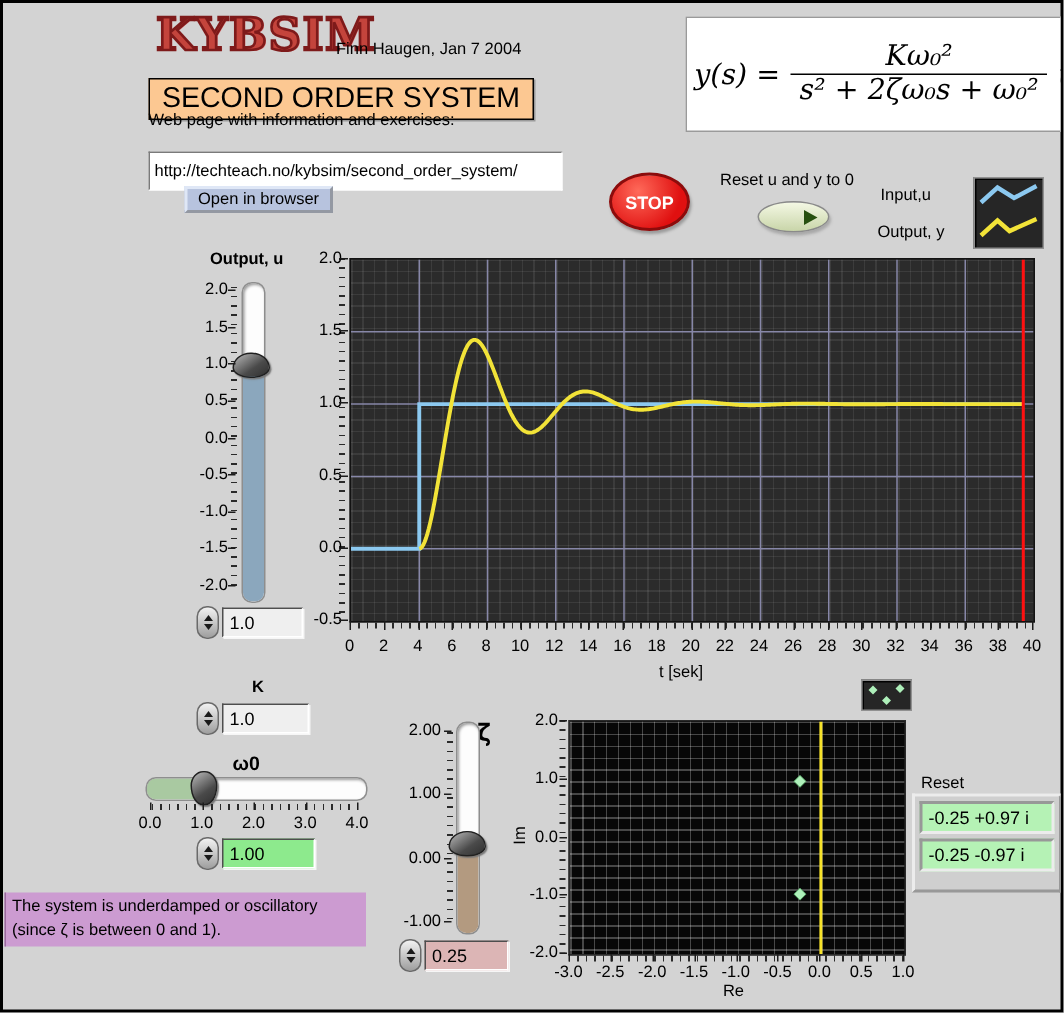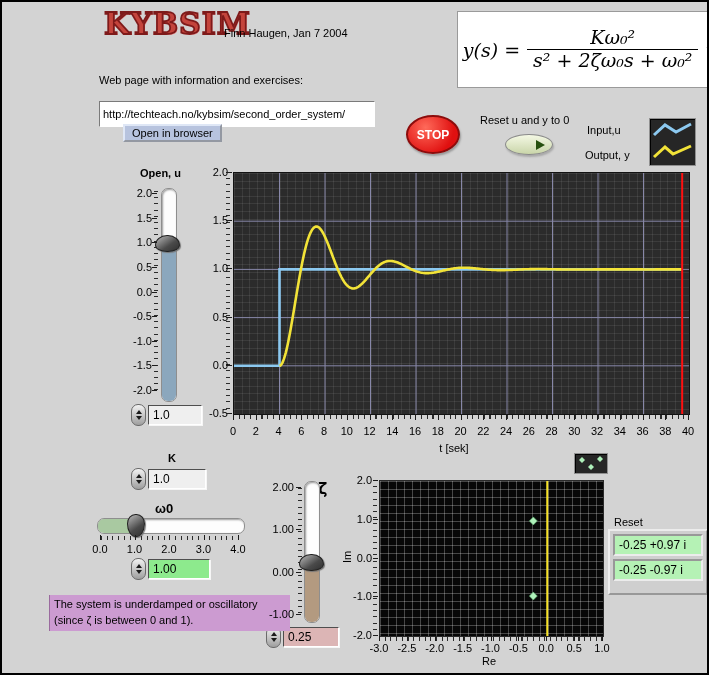--- a/index.html
+++ b/index.html
@@ -49,30 +49,31 @@
   .tri-up{width:0;height:0;border-left:3px solid transparent;border-right:3px solid transparent;border-bottom:4px solid #1a1a1a;}
   .tri-dn{width:0;height:0;border-left:3px solid transparent;border-right:3px solid transparent;border-top:4px solid #1a1a1a;}
   .vfield{height:16px;min-width:44px;margin-left:2px;border:1px solid #fff;border-top-color:#4e4e4e;border-left-color:#4e4e4e;
           box-shadow:1px 1px 0 #f6f6f6;padding:1px 4px;font-size:12px;display:flex;align-items:center;}
   .bg-white{background:#efefef;}
   .bg-green{background:#8dea8d;}
   .bg-pink{background:#dcb5b5;}
   .bold{font-weight:bold;}
   .poles-frame{background:#cfcfcf;border:2px outset #ececec;}
   .pfield{border:2px inset #ececec;background:#b5f2b5;font-size:12px;padding:2px 4px;margin:3px 3px 0 3px;}
-  .msg{background:#cc9bd1;border-left:1px solid #9a6a9e;padding:2px 4px;line-height:1.45;margin-left:46px;}
+  .msg{background:#cc9bd1;border-left:1px solid #9a6a9e;padding:2px 4px;line-height:1.45;}
   .rot{transform:rotate(-90deg);transform-origin:center;}
 </style>
 </head>
 <body>
 
 <div class="app">
 
   <div class="abs logo" style="left:102px;top:4px;">KYBSIM</div>
   <div class="abs byline" style="left:222px;top:25px;">Finn Haugen, Jan 7 2004</div>
+  <div class="abs banner" style="left:97px;top:50px;">SECOND ORDER SYSTEM</div>
   <div class="abs weblabel" style="left:97px;top:72px;">Web page with information and exercises:</div>
   <input class="url-input" style="left: 97px; top: 99px;" value="http://techteach.no/kybsim/second_order_system/">
   <button class="abs btn" style="left:97px;top:122px;margin-left:24px;"><span>Open in browser</span></button>
 
   <div class="abs formula-box" style="left:410px;top:9px;width:289px;height:75px;margin-left:45px;">
     <span>y(s) =</span>
     <span class="frac">
       <span class="num">Kω₀²</span>
       <span class="den">s² + 2ζω₀s + ω₀²</span>
     </span>
@@ -86,21 +87,21 @@
   <div class="abs reset-oval" style="left:503px;top:132px;">
     <span class="reset-arrow"></span>
   </div>
   <div class="abs" style="left:585px;top:122px;">Input,u</div>
   <div class="abs" style="left:583px;top:147px;">Output, y</div>
   <div class="abs legend-box" style="left:647px;top:116px;width:45px;height:46px;" id="legend-box"><svg width="45" height="46" viewBox="0 0 45 46">
         <polyline points="4,16 15,6 26,13 41,5" fill="none" stroke="#8cc9f0" stroke-width="3"></polyline>
         <polyline points="4,38 15,28 23,35 41,27" fill="none" stroke="#f2e338" stroke-width="3"></polyline>
       </svg></div>
 
-  <div class="abs bold" style="left:138px;top:165px;">Open, u</div>
+  <div class="abs bold" style="left:138px;top:165px;">Output, u</div>
   <div class="abs minor-v" style="left:152px;top:189px;width:4px;height:202px;"></div>
   <div class="vtrack" style="left:159px;top:186px;width:14px;height:212px;">
     <div class="vfill" id="input-fill" style="height: 154.5px; background: rgb(139, 167, 189);"></div>
   </div>
   <div class="handle" style="left:153px;top:233px;width:23px;height:15px;"></div>
   <div class="nfield" style="left:129px;top:402px;">
     <span class="spinbtn">
         <span class="tri-up"></span>
         <span class="tri-dn"></span>
       </span>

